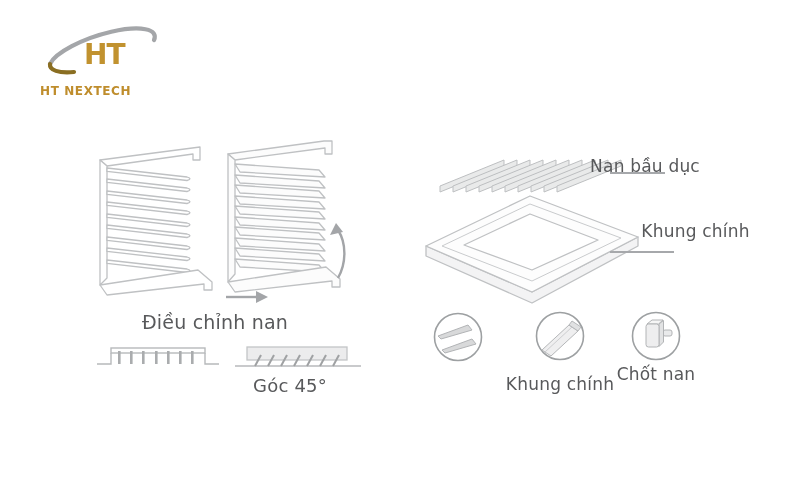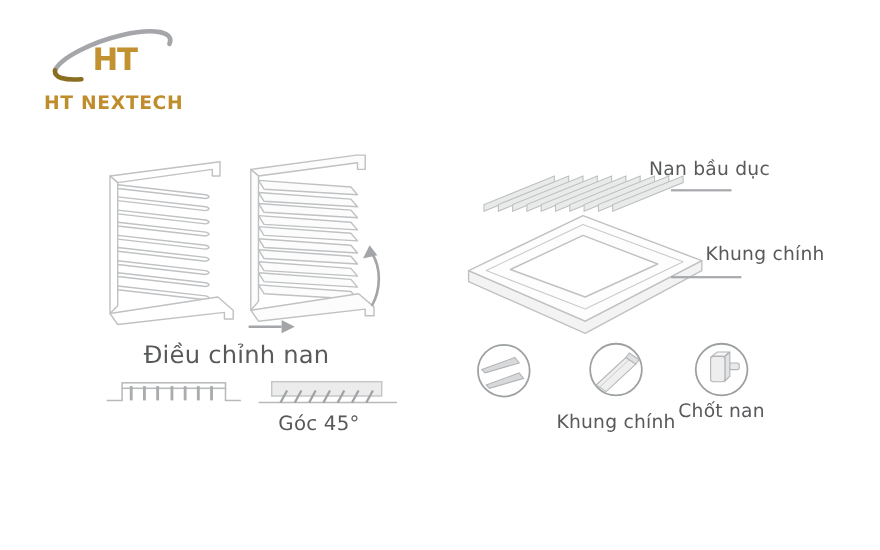--- a/index.html
+++ b/index.html
@@ -2,25 +2,25 @@
 <html><head>
 <meta charset="utf-8">
 <style>
   html,body{margin:0;padding:0;background:#ffffff;}
   .canvas{
     position:relative;width:752px;height:500px;background:#ffffff;overflow:hidden;
     font-family:"DejaVu Sans","Liberation Sans",sans-serif;color:#58595b;
   }
   .abs{position:absolute;}
   .lbl{color:#58595b;text-align:center;letter-spacing:.2px;}
-  .cap{font-size:22px;}
+  .cap{font-size:19px;}
   .s18{font-size:18px;}
   .s17{font-size:17px;}
   .leader{position:absolute;height:2px;background:#a6a8ab;}
-  .brandword{font-size:17px;font-weight:bold;color:#bf8d2c;letter-spacing:.6px;}
+  .brandword{font-size:12px;font-weight:bold;color:#bf8d2c;letter-spacing:.6px;}
   svg{display:block;}
 </style>
 </head>
 <body>
 
 <div class="canvas">
 
   <div class="abs" style="left:40px;top:22px;width:140px;height:78px;">
     <svg width="130" height="60" viewBox="0 0 130 60" aria-hidden="true">
       <path d="M10 42 A52 16 -18 1 1 114 18" fill="none" stroke="#a4a6a9" stroke-width="4.2" stroke-linecap="round"></path>
@@ -133,21 +133,21 @@
     </g>
 
     <g stroke="#bfc1c3" stroke-width="1.3" stroke-linejoin="round">
       <path d="M8 100 L8 110 L114 157 L220 100 L220 91 L114 146 Z" fill="#f3f3f4"></path>
       <path d="M8 100 L112 50 L220 91 L114 146 Z" fill="#fdfdfd"></path>
       <path d="M24 100 L112 58 L203 92 L114 135 Z" fill="none" stroke="#c9cbcd" stroke-width="1"></path>
       <path d="M46 99 L112 68 L180 94 L114 124 Z" fill="#ffffff"></path>
     </g>
   </svg>
 
-  <div class="abs lbl s17" style="left:565px;top:144px;width:160px;">Nan bầu dục</div>
+  <div class="abs lbl s17" style="left:565px;top:156px;width:160px;">Nan bầu dục</div>
   <div class="leader" style="left:610px;top:172px;width:55px;"></div>
 
   <div class="abs lbl s17" style="left:628px;top:221px;width:135px;">Khung chính</div>
   <div class="leader" style="left:610px;top:251px;width:64px;"></div>
 
   <svg class="abs" style="left:432px;top:311px;" width="52" height="52" viewBox="0 0 52 52" aria-hidden="true">
     <circle cx="26" cy="26" r="23.5" fill="#ffffff" stroke="#9da0a2" stroke-width="1.6"></circle>
     <path d="M6 25 L36 14 L40 19 L9 28 Z" fill="#d8d9da" stroke="#b2b4b6" stroke-width="1"></path>
     <path d="M10 39 L40 28 L44 33 L13 42 Z" fill="#d8d9da" stroke="#b2b4b6" stroke-width="1"></path>
   </svg>

